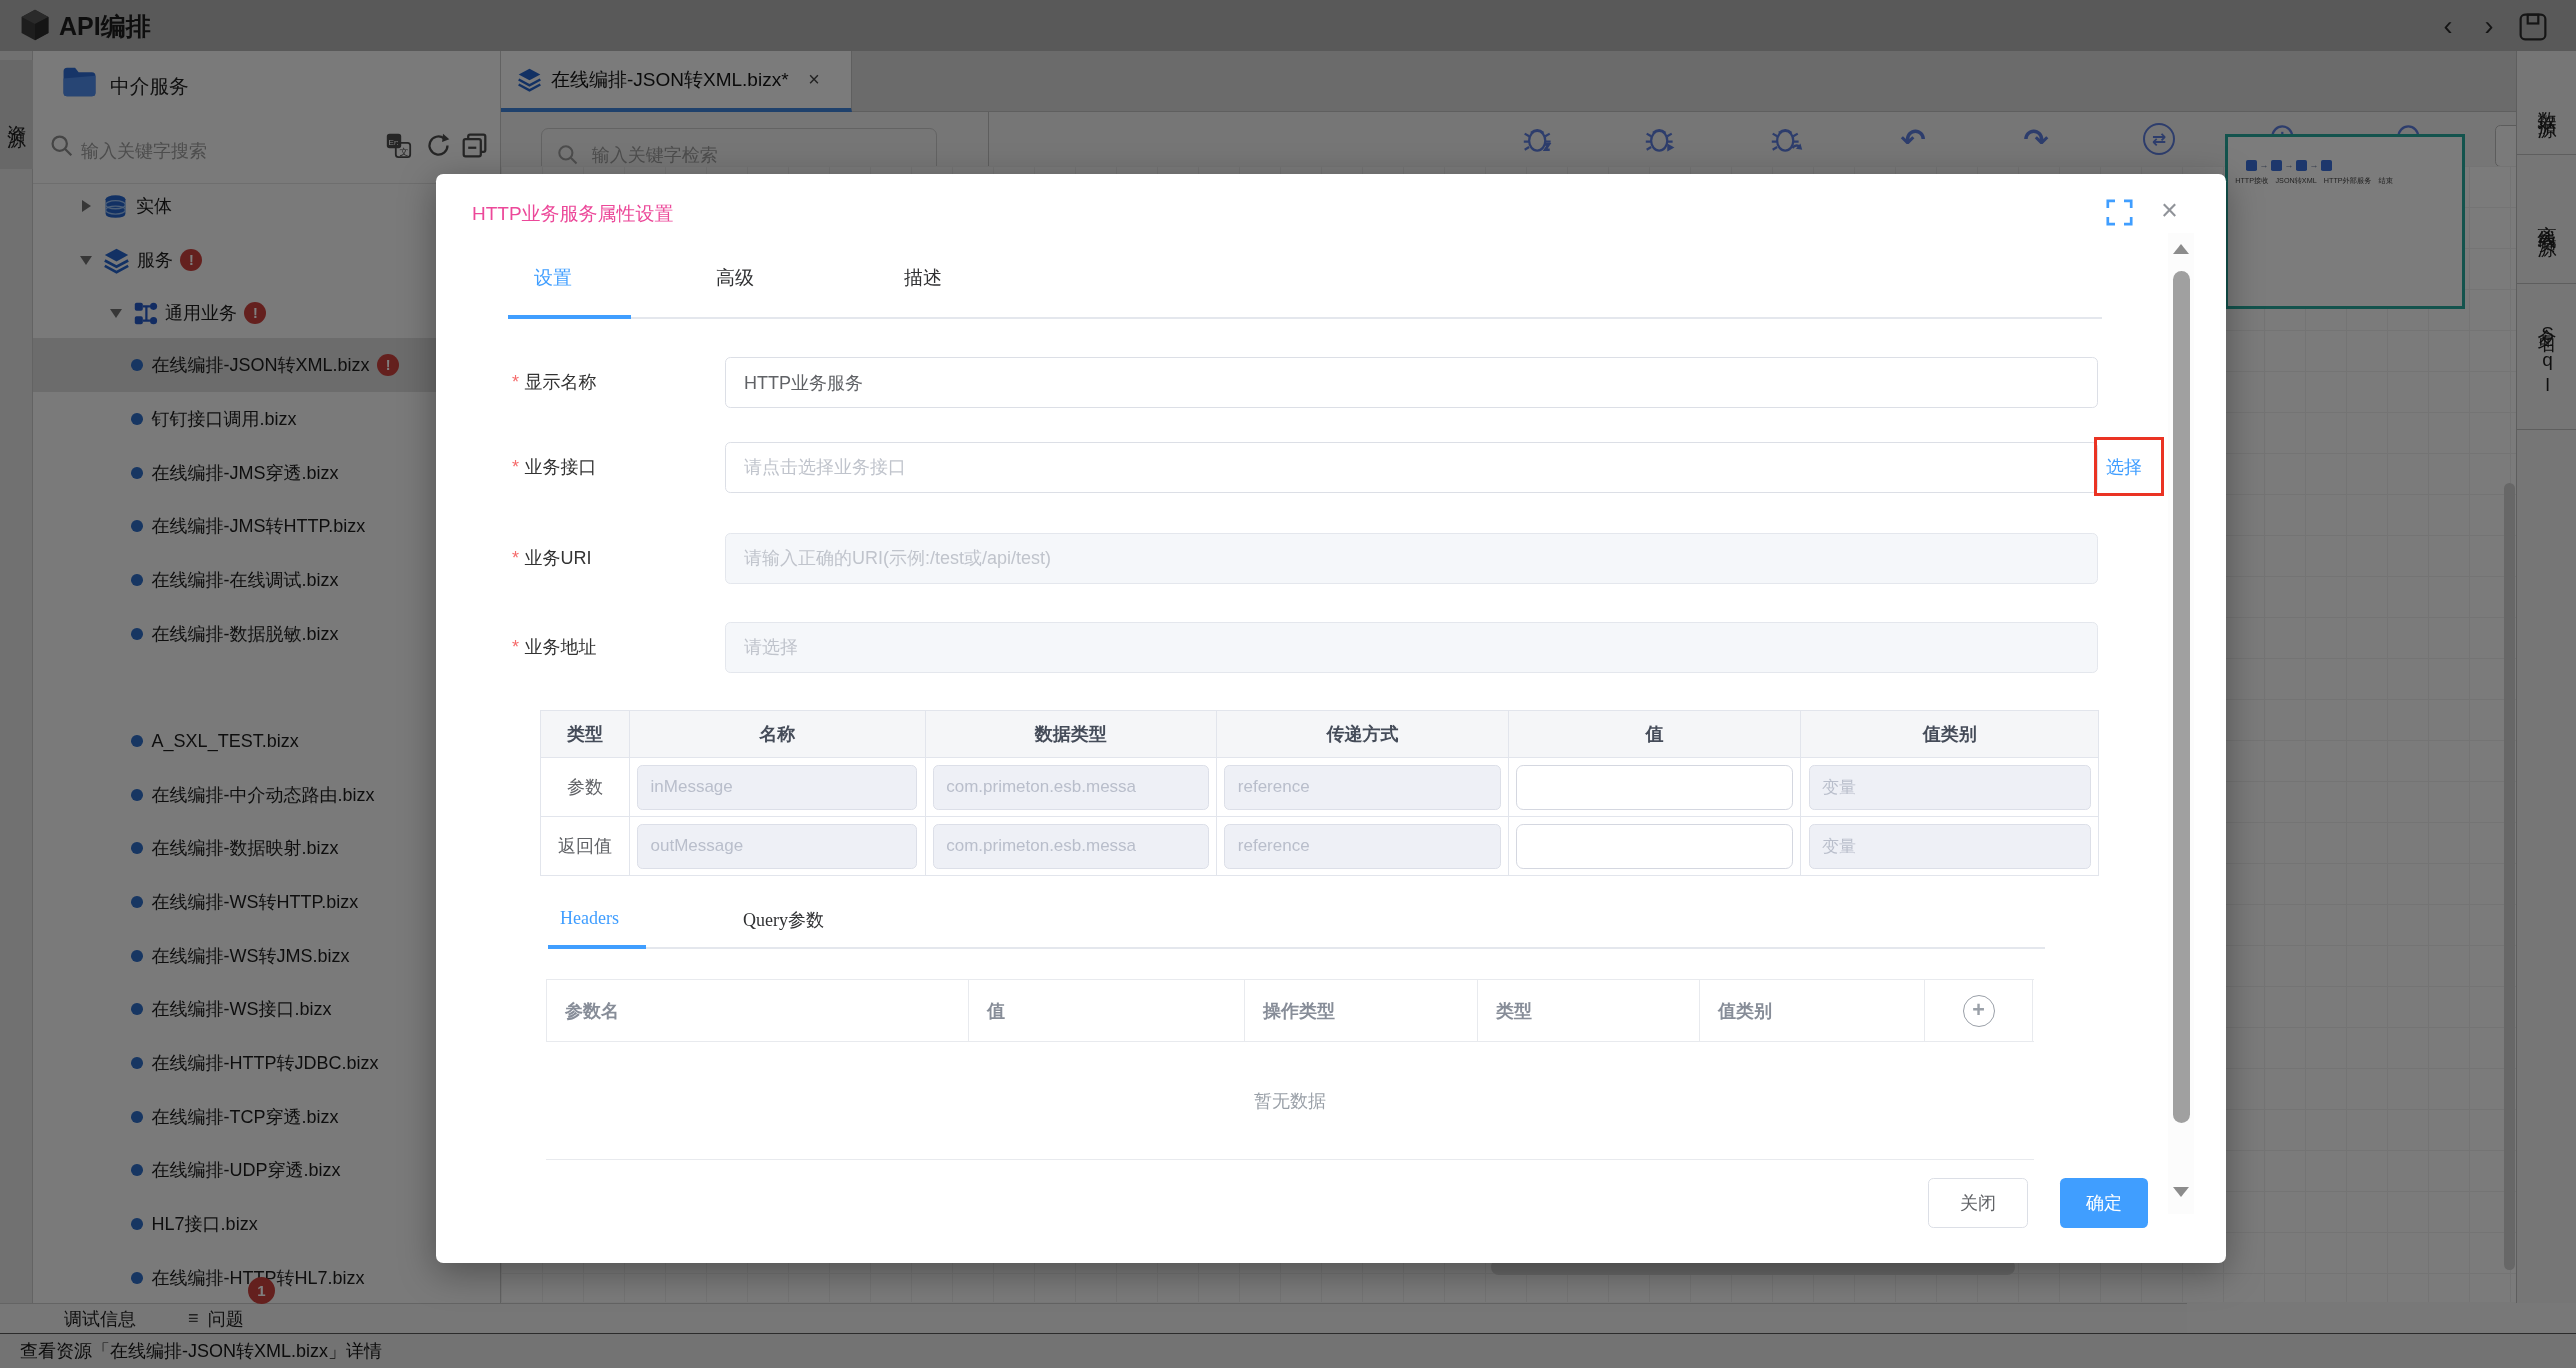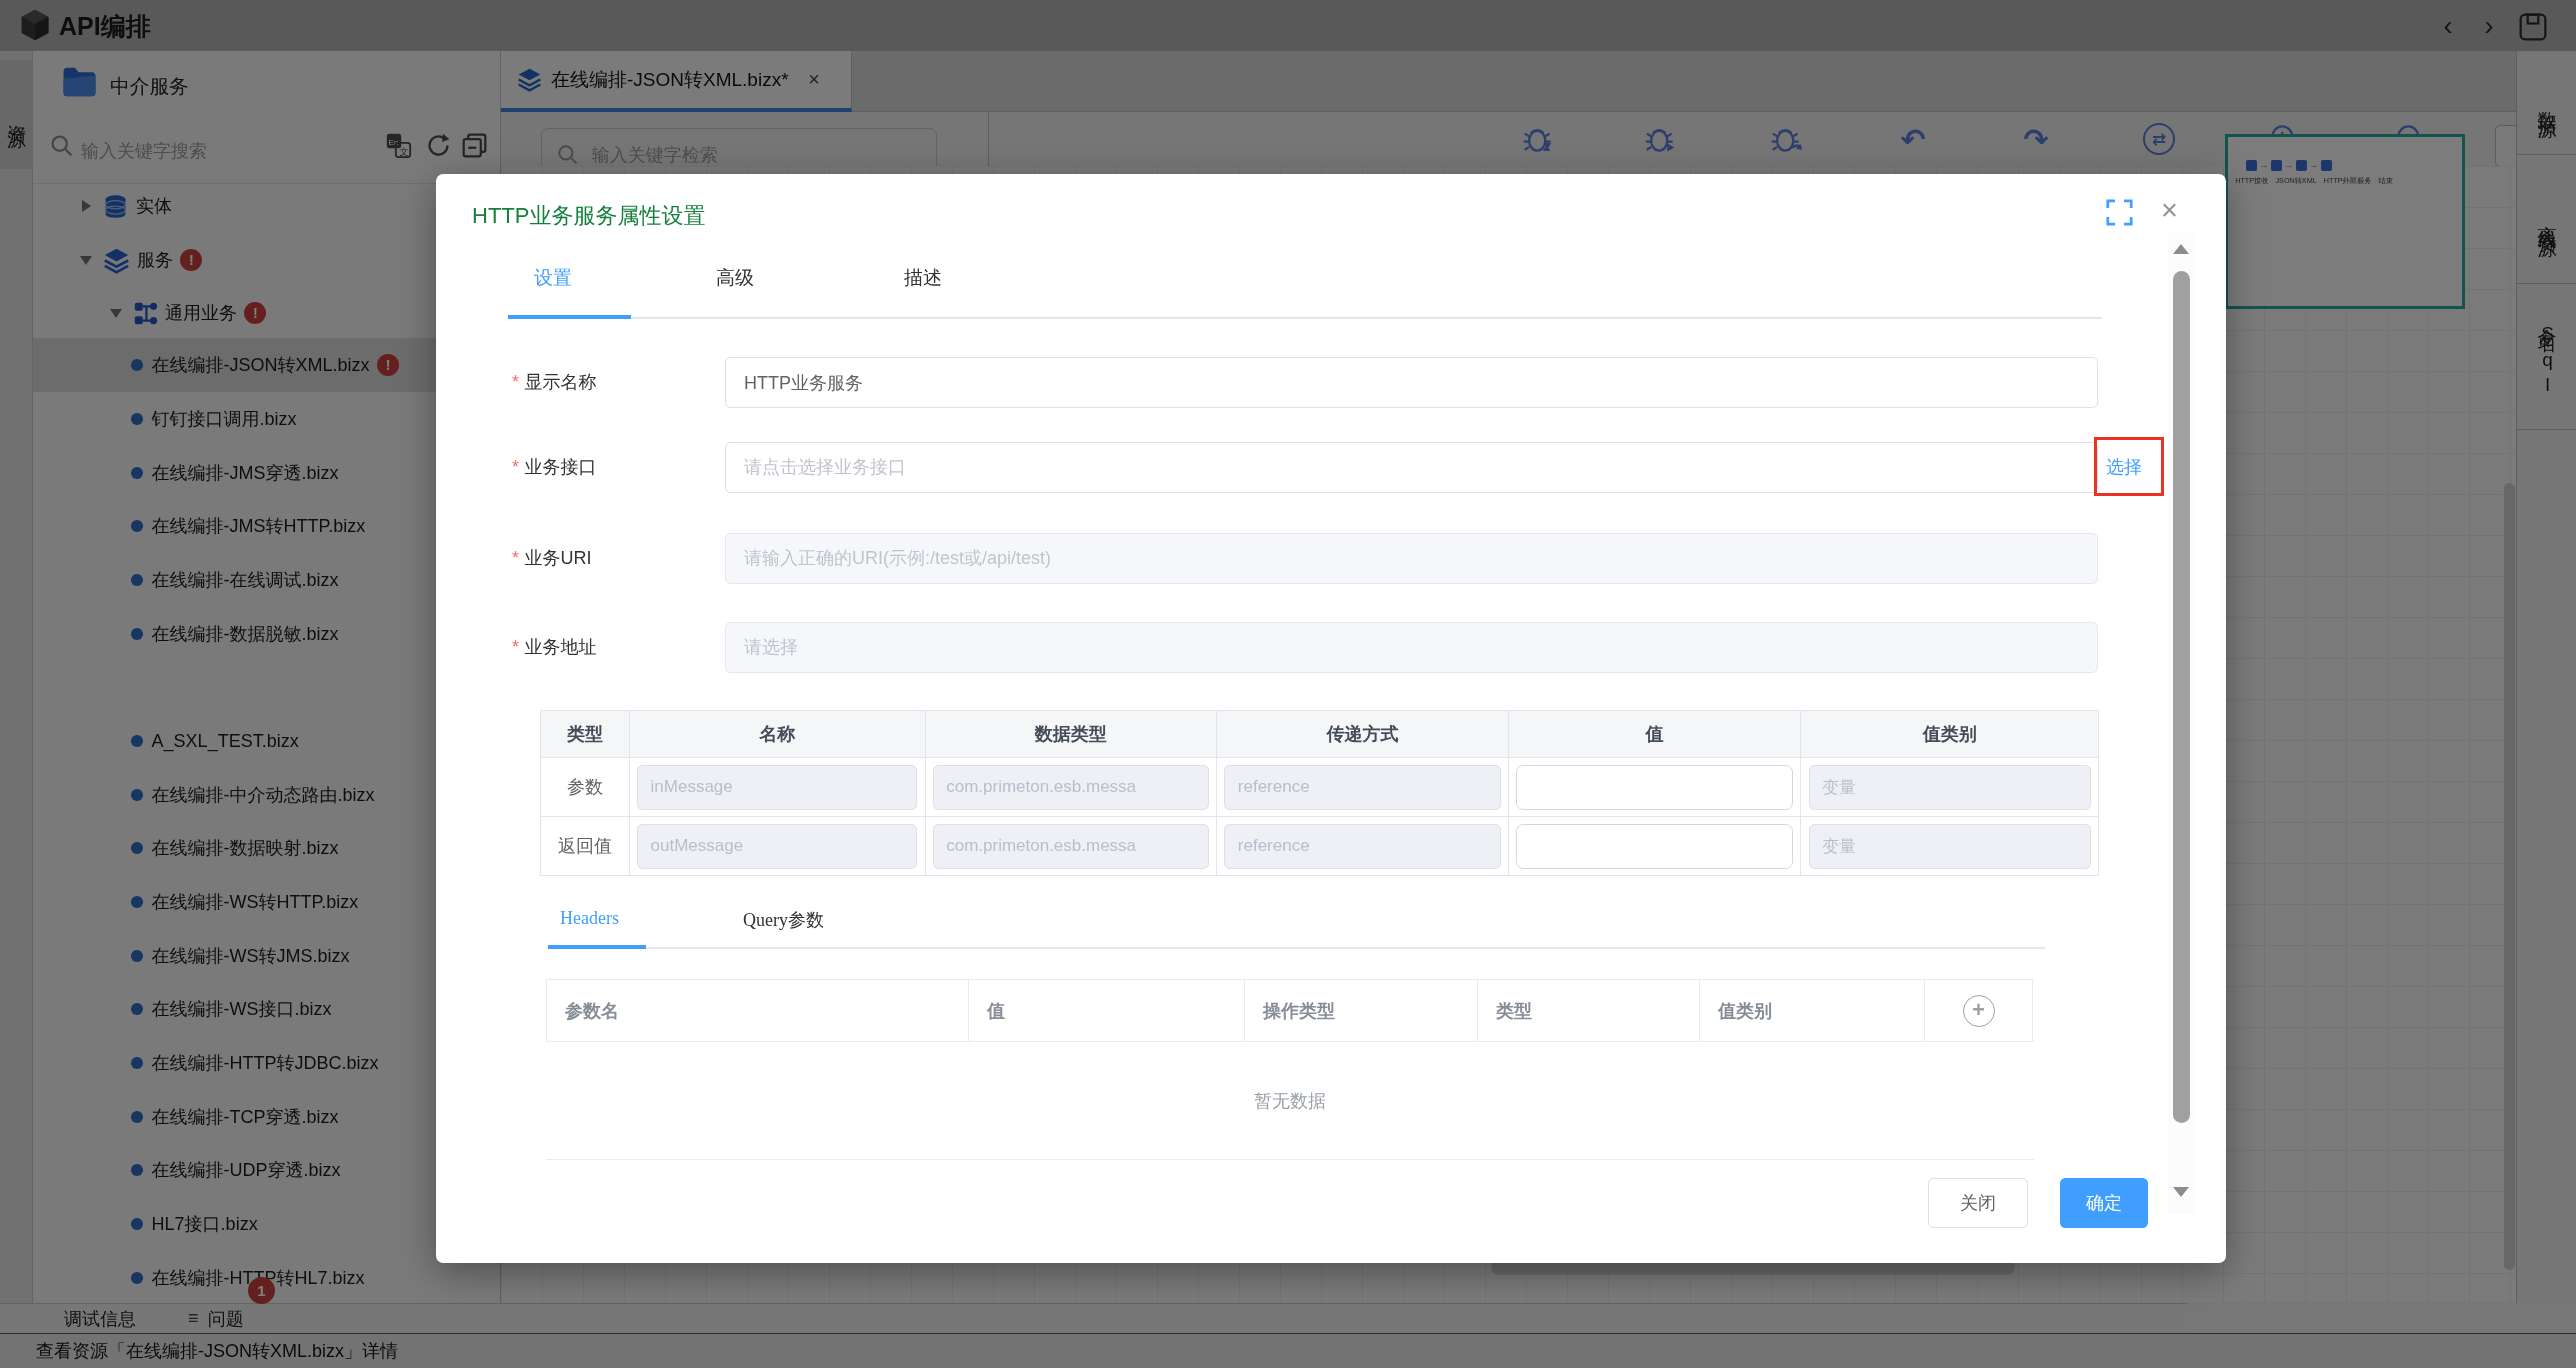--- a/index.html
+++ b/index.html
@@ -56,26 +56,26 @@
   .vscroll { left:2003px; top:432px; width:10.7px; height:787px; background:#cfcfcf; border-radius:5.4px; }
 
   .right-strip { left:2516px; top:51px; width:60px; height:1252px; background:#ececec; border-left:0.9px solid #bcbcbc; }
   .r-tab { width:60px; display:flex; align-items:center; justify-content:center; border-bottom:0.9px solid #bcbcbc; position:absolute; }
 
   .debugbar { left:0; top:1303px; width:2187px; height:30px; background:#efefef; border-top:0.9px solid #c8c8c8; display:flex; align-items:center; }
   .db-item { font-size:18px; color:#222; }
   .list-ico { display:inline-block; width:19.7px; color:#444; font-size:18px; }
   .problem-badge { left:248px; top:1277px; width:27px; height:27px; border-radius:50%; background:#c9403c; color:#fff; font-size:15px; font-weight:700; display:flex; align-items:center; justify-content:center; z-index:30; }
   .statusbar { left:0; top:1333px; width:2576px; height:35px; background:#e7e7e7; border-top:1.8px solid #565656; display:flex; align-items:center; }
-  .status-text { margin-left:36px; font-size:18px; color:#161616; }
+  .status-text { margin-left:20px; font-size:18px; color:#161616; }
 
   
   .backdrop { left:0; top:0; width:2576px; height:1368px; background:rgba(0,0,0,0.5); z-index:40; }
   .modal { left:436px; top:174px; width:1790px; height:1089px; background:#fff; border-radius:7.2px; box-shadow:0 9px 36px rgba(0,0,0,.35); z-index:50; }
-  .m-title { left:36px; top:27px; font-size:22px; font-weight:500; color:#15803d; }
+  .m-title { left:36px; top:27px; font-size:19px; font-weight:500; color:#ec4899; }
   .m-close { left:1725px; top:19.7px; font-size:29px; color:#909399; }
   .m-tab { top:91px; font-size:19px; color:#303133; }
   .m-tab.active { color:#409eff; }
   .m-underline { left:72px; top:141px; width:123px; height:3.6px; background:#409eff; z-index:2; }
   .m-tabline { left:72px; top:143px; width:1594px; height:1.8px; background:#e4e7ed; }
   .frow { left:0; width:1790px; height:51px; position:absolute; }
   .flabel { position:absolute; left:76px; font-size:18px; color:#333; line-height:51px; }
   .req { color:#f56c6c; margin-right:5.4px; }
   .finput { position:absolute; left:289px; width:1373px; height:51px; border:0.9px solid #dcdfe6; border-radius:5.4px; font-size:18px; color:#606266; padding:0 18px; font-family:inherit; background:#fff; }
   .finput::placeholder { color:#c0c4cc; }

